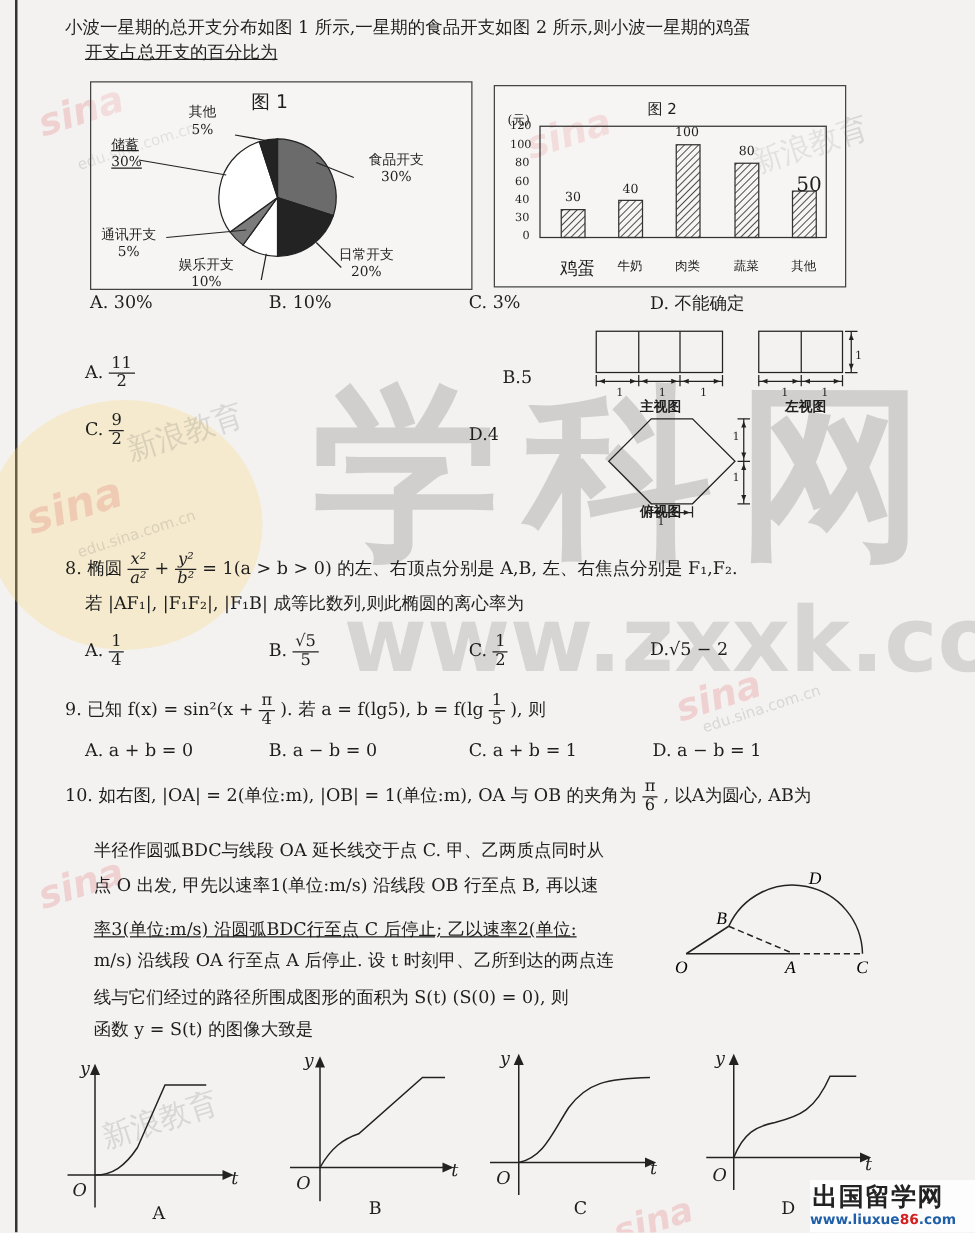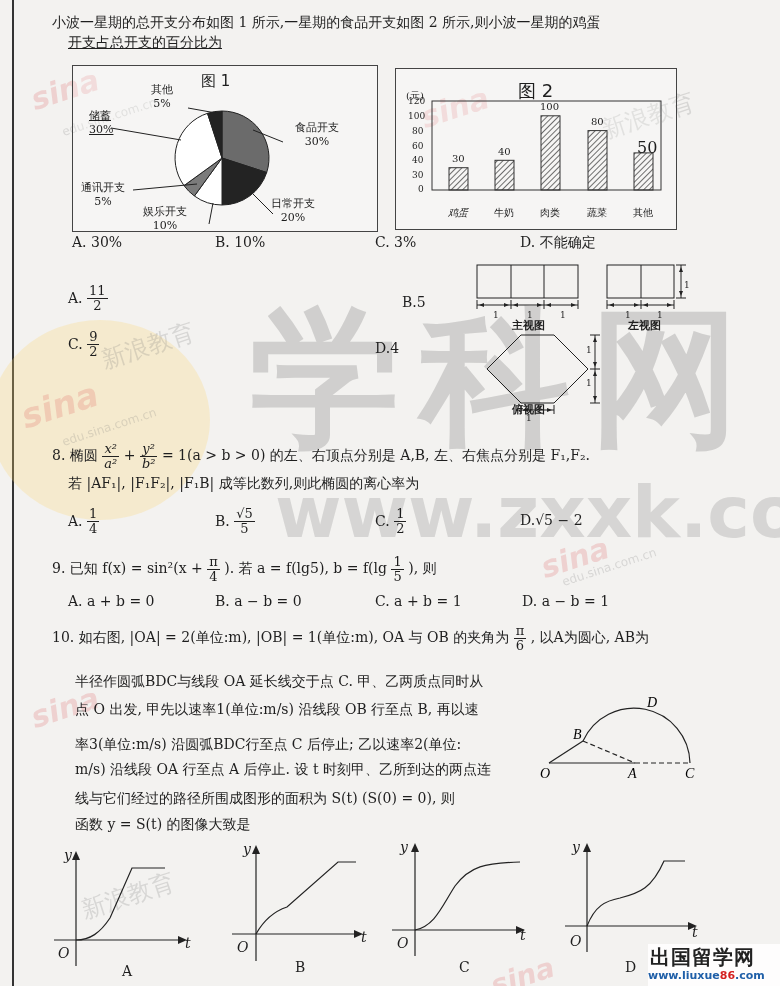--- a/index.html
+++ b/index.html
@@ -80,21 +80,21 @@
     </svg>
     <div class="label" style="left:78px;top:16px;text-align:center;"><span>其他</span><br><span>5%</span></div>
     <div class="label" style="left:16px;top:42px;text-align:left;text-decoration:underline;"><span>储蓄</span><br><span>30%</span></div>
     <div class="label" style="left:222px;top:54px;text-align:center;"><span>食品开支</span><br><span>30%</span></div>
     <div class="label" style="left:8px;top:114px;text-align:center;"><span>通讯开支</span><br><span>5%</span></div>
     <div class="label" style="left:198px;top:130px;text-align:center;"><span>日常开支</span><br><span>20%</span></div>
     <div class="label" style="left:70px;top:138px;text-align:center;"><span>娱乐开支</span><br><span>10%</span></div>
   </div>
 
   <div class="box" style="left:395px;top:68px;width:280px;height:160px;">
-    <div class="caption" style="left:122px;top:10px;font-size:18px;font-weight:normal;">图 2</div>
+    <div class="caption" style="left:122px;top:10px;font-size:12px;font-weight:normal;">图 2</div>
     <div class="label" style="left:10px;top:20px;font-size:10px;">(元)</div>
     <svg width="280" height="160" style="position:absolute;left:0;top:0;">
       <defs>
         <pattern id="hatch" width="4" height="4" patternUnits="userSpaceOnUse" patternTransform="rotate(45)">
           <line x1="0" y1="0" x2="0" y2="4" stroke="#333" stroke-width="1.4"></line>
         </pattern>
       </defs>
 
       <rect x="36" y="32" width="229" height="89" fill="none" stroke="#333" stroke-width="1"></rect>
       <rect x="53" y="98.7" width="19" height="22.3" fill="url(#hatch)" stroke="#333"></rect>
@@ -108,21 +108,21 @@
     <div class="label" style="left:16px;top:57px;font-size:9px;">80</div>
     <div class="label" style="left:16px;top:72px;font-size:9px;">60</div>
     <div class="label" style="left:16px;top:86px;font-size:9px;">40</div>
     <div class="label" style="left:16px;top:101px;font-size:9px;">30</div>
     <div class="label" style="left:22px;top:115px;font-size:9px;">0</div>
     <div class="label" style="left:56px;top:84px;font-size:10px;">30</div>
     <div class="label" style="left:102px;top:77px;font-size:10px;">40</div>
     <div class="label" style="left:144px;top:32px;font-size:10px;">100</div>
     <div class="label" style="left:195px;top:47px;font-size:10px;">80</div>
     <div class="label" style="left:241px;top:69px;font-size:16px;">50</div>
-    <div class="label" style="left:52px;top:137px;font-size:10px;font-style:italic;">鸡蛋</div>
+    <div class="label" style="left:52px;top:137px;font-size:14px;">鸡蛋</div>
     <div class="label" style="left:98px;top:137px;font-size:10px;">牛奶</div>
     <div class="label" style="left:144px;top:137px;font-size:10px;">肉类</div>
     <div class="label" style="left:191px;top:137px;font-size:10px;">蔬菜</div>
     <div class="label" style="left:237px;top:137px;font-size:10px;">其他</div>
   </div>
 
   <div class="opt" style="left:72px;top:234px;">A. 30%</div>
   <div class="opt" style="left:215px;top:234px;">B. 10%</div>
   <div class="opt" style="left:375px;top:234px;">C. 3%</div>
   <div class="opt" style="left:520px;top:234px;">D. 不能确定</div>
@@ -243,21 +243,21 @@
   <div class="opt" style="left:375px;top:593px;">C. a + b = 1</div>
   <div class="opt" style="left:522px;top:593px;">D. a − b = 1</div>
 
   <div class="txt" style="left:52px;top:622px;line-height:30px;">
     <span>10. 如右图, |OA| = 2(单位:m), |OB| = 1(单位:m), OA 与 OB 的夹角为</span>
     <span class="frac"><span class="num">π</span><span class="den">6</span></span>
     <span>, 以A为圆心, AB为</span>
   </div>
   <div class="txt" style="left:75px;top:672px;">半径作圆弧BDC与线段 OA 延长线交于点 C. 甲、乙两质点同时从</div>
   <div class="txt" style="left:75px;top:700px;">点 O 出发, 甲先以速率1(单位:m/s) 沿线段 OB 行至点 B, 再以速</div>
-  <div class="txt" style="left:75px;top:735px;">率3(单位:m/s) 沿圆弧BDC行至点 C 后停止; 乙以速率2(单位:</div>
+  <div class="txt" style="left:75px;top:735px;text-decoration:underline;">率3(单位:m/s) 沿圆弧BDC行至点 C 后停止; 乙以速率2(单位:</div>
   <div class="txt" style="left:75px;top:736px;margin-top:24px;">m/s) 沿线段 OA 行至点 A 后停止. 设 t 时刻甲、乙所到达的两点连</div>
   <div class="txt" style="left:75px;top:789px;">线与它们经过的路径所围成图形的面积为 S(t) (S(0) = 0), 则</div>
   <div class="txt" style="left:75px;top:815px;">函数 y = S(t) 的图像大致是</div>
 
   <svg width="200" height="90" style="position:absolute;left:535px;top:692px;">
     <g stroke="#222" fill="none" stroke-width="1.2">
       <line x1="14" y1="71" x2="100" y2="71"></line>
       <line x1="14" y1="71" x2="48" y2="49"></line>
       <line x1="48" y1="49" x2="100" y2="71" stroke-dasharray="5,3"></line>
       <line x1="100" y1="71" x2="155" y2="71" stroke-dasharray="5,3"></line>

